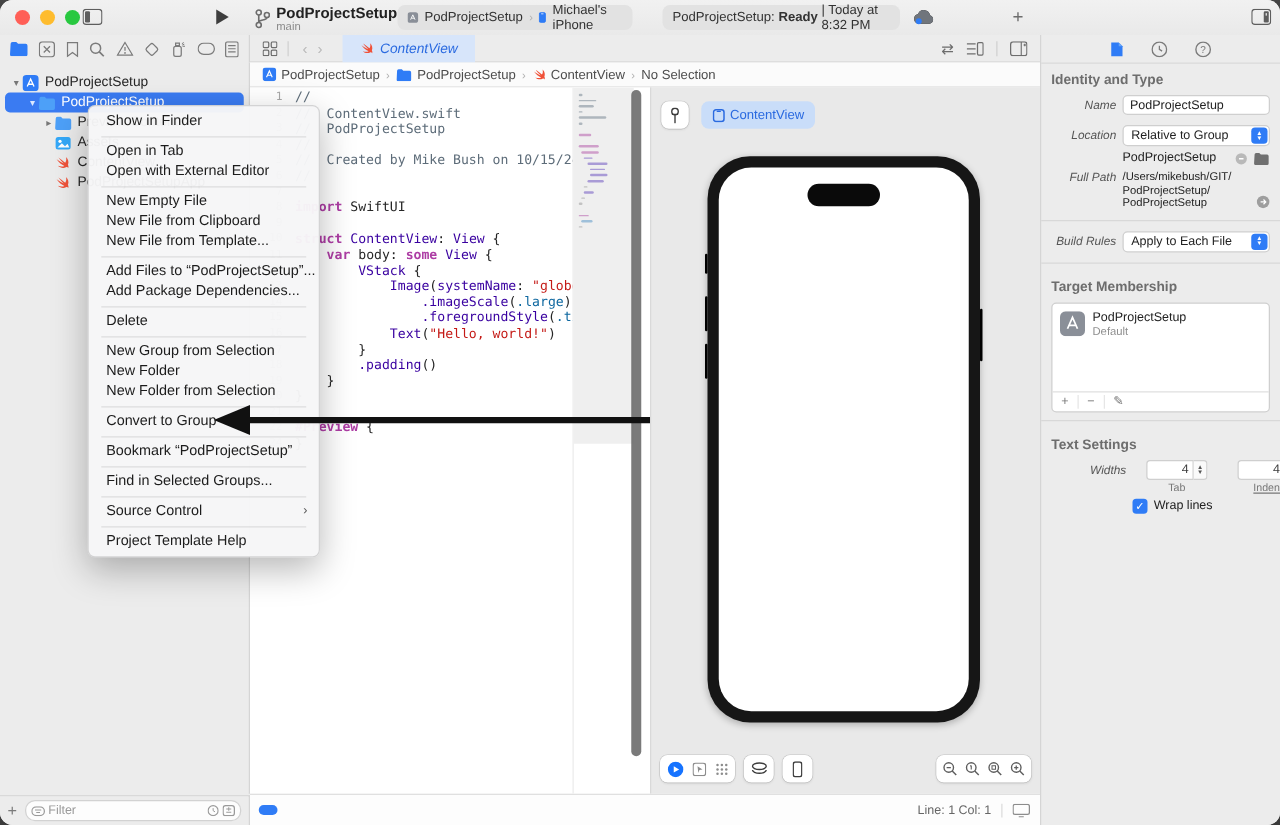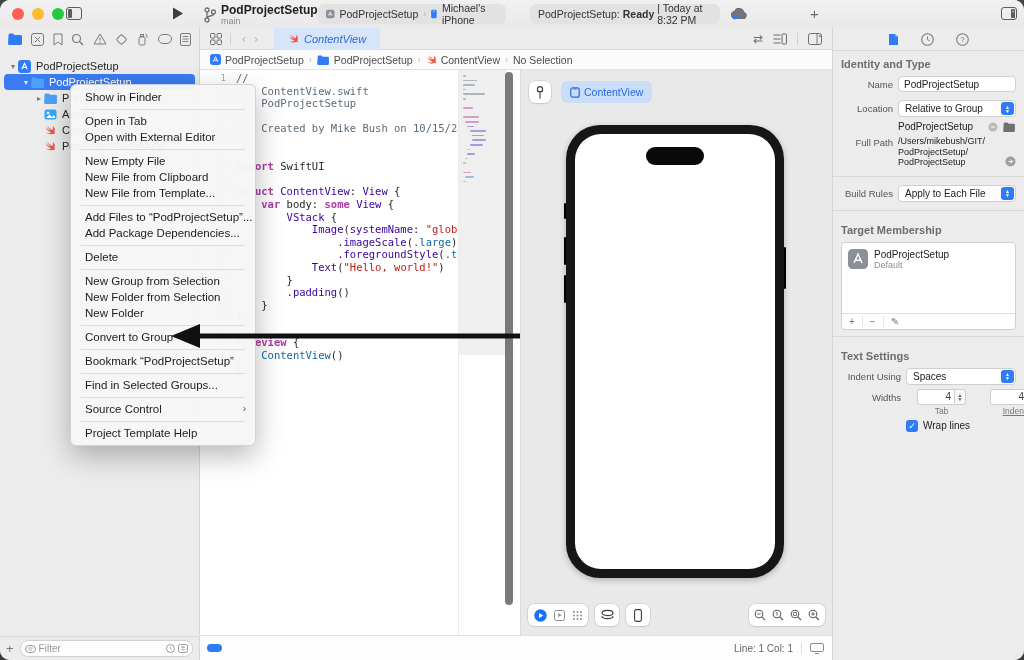--- a/index.html
+++ b/index.html
@@ -49,21 +49,21 @@
   .phone .nub{position:absolute;background:#000;border-radius:2px;}
   .hello{position:absolute;left:0;right:0;top:212px;display:flex;flex-direction:column;align-items:center;gap:4px;font-size:10.5px;color:#111;}
   .canvas-toolbar{position:absolute;left:0;right:0;bottom:5px;height:30px;display:flex;align-items:center;padding:0 7px;gap:7px;}
   
   .statusbar{left:200px;top:635px;width:632px;height:25px;background:#fdfdfd;border-top:1px solid #e0e0e0;display:flex;align-items:center;box-sizing:border-box;font-size:10px;color:#666;}
   
   .inspector{left:832px;top:28px;width:192px;height:632px;background:#ececec;border-left:1px solid #d5d5d5;box-sizing:border-box;font-size:10px;color:#3c3c3c;}
   .insp-tabs{height:22px;border-bottom:1px solid #d9d9d9;display:flex;align-items:center;justify-content:center;gap:22px;}
   .sect-h{font-size:11px;font-weight:bold;color:#6d6d6d;padding:7px 8px 4px 8px;}
   .form-row{display:flex;align-items:center;padding:2px 8px;gap:5px;}
-  .form-label{width:52px;text-align:right;color:#555;flex:none;font-size:9.5px;}
+  .form-label{width:52px;text-align:right;color:#555;flex:none;font-size:9.5px;font-style:italic;}
   .field{flex:1;height:16px;background:#fff;border:1px solid #cfcfcf;border-radius:4px;display:flex;align-items:center;padding:0 5px;font-size:10px;color:#222;box-sizing:border-box;}
   .popup{flex:1;height:17px;background:#fff;border:1px solid #cfcfcf;border-radius:4px;display:flex;align-items:center;padding:0 0 0 6px;font-size:10px;color:#222;box-sizing:border-box;position:relative;}
   .popup .step{margin-left:auto;width:13px;height:13px;background:#2f7cf6;border-radius:3px;margin-right:1px;display:flex;flex-direction:column;align-items:center;justify-content:center;color:#fff;font-size:5px;line-height:4px;}
   .divider{height:1px;background:#d8d8d8;margin:6px 0;}
   .tm-box{margin:2px 8px;background:#fff;border:1px solid #cfcfcf;border-radius:4px;height:86px;position:relative;}
   .tm-row{display:flex;align-items:center;gap:6px;padding:6px;}
   .tm-foot{position:absolute;left:0;right:0;bottom:0;height:15px;border-top:1px solid #e0e0e0;display:flex;align-items:center;gap:0;color:#777;}
   .tm-foot span{padding:0 7px;font-size:10px;border-right:1px solid #e6e6e6;height:11px;line-height:11px;}
   .stepper-field{width:38px;height:16px;background:#fff;border:1px solid #cfcfcf;border-radius:3px 0 0 3px;font-size:10px;display:flex;align-items:center;justify-content:flex-end;padding-right:3px;box-sizing:border-box;}
   .stepper-arrows{width:11px;height:16px;border:1px solid #cfcfcf;border-left:none;border-radius:0 3px 3px 0;background:#fafafa;display:flex;flex-direction:column;align-items:center;justify-content:center;font-size:5px;color:#555;line-height:4px;box-sizing:border-box;}
@@ -425,24 +425,20 @@
           <span class="ln">20</span>
           <span class="src"><span class="pl">}</span></span>
         </div>
         <div class="codeline">
           <span class="ln">21</span>
           <span class="src"></span>
         </div>
         <div class="codeline">
           <span class="ln">22</span>
           <span class="src"><span class="kw">#Preview</span><span class="pl"> {</span></span>
-        </div>
-        <div class="codeline">
-          <span class="ln">23</span>
-          <span class="src"><span class="pl">    </span><span class="en">ContentView</span><span class="pl">()</span></span>
         </div>
         <div class="codeline">
           <span class="ln">24</span>
           <span class="src"><span class="pl">}</span></span>
         </div>
       </div>
   </div>
   <div class="abs minimap">
     <div class="vis"></div>
     <div id="mmlines">
@@ -664,27 +660,20 @@
         </div>
       </div>
       <div class="tm-foot">
         <span>+</span>
         <span>−</span>
         <span style="border-right:none;">✎</span>
       </div>
     </div>
     <div class="divider"></div>
     <div class="sect-h">Text Settings</div>
-    <div class="form-row">
-      <span class="form-label" style="width:60px;">Indent Using</span>
-      <span class="popup">
-        <span>Spaces</span>
-        <span class="step">▲<br>▼</span>
-      </span>
-    </div>
     <div class="form-row" style="align-items:flex-start;gap:16px;">
       <span class="form-label" style="width:60px;padding-top:3px;">Widths</span>
       <div style="display:flex;flex-direction:column;align-items:center;">
         <div style="display:flex;">
           <span class="stepper-field">
               <span>4</span>
             </span>
           <span class="stepper-arrows">▲<br>▼</span>
         </div>
         <span style="font-size:8.5px;color:#777;margin-top:1px;">Tab</span>
@@ -736,24 +725,24 @@
       </div>
       <div class="msep"></div>
       <div class="mi">
         <span>Delete</span>
       </div>
       <div class="msep"></div>
       <div class="mi">
         <span>New Group from Selection</span>
       </div>
       <div class="mi">
+        <span>New Folder</span>
+      </div>
+      <div class="mi">
         <span>New Folder from Selection</span>
-      </div>
-      <div class="mi">
-        <span>New Folder</span>
       </div>
       <div class="msep"></div>
       <div class="mi">
         <span>Convert to Group</span>
       </div>
       <div class="msep"></div>
       <div class="mi">
         <span>Bookmark “PodProjectSetup”</span>
       </div>
       <div class="msep"></div>

